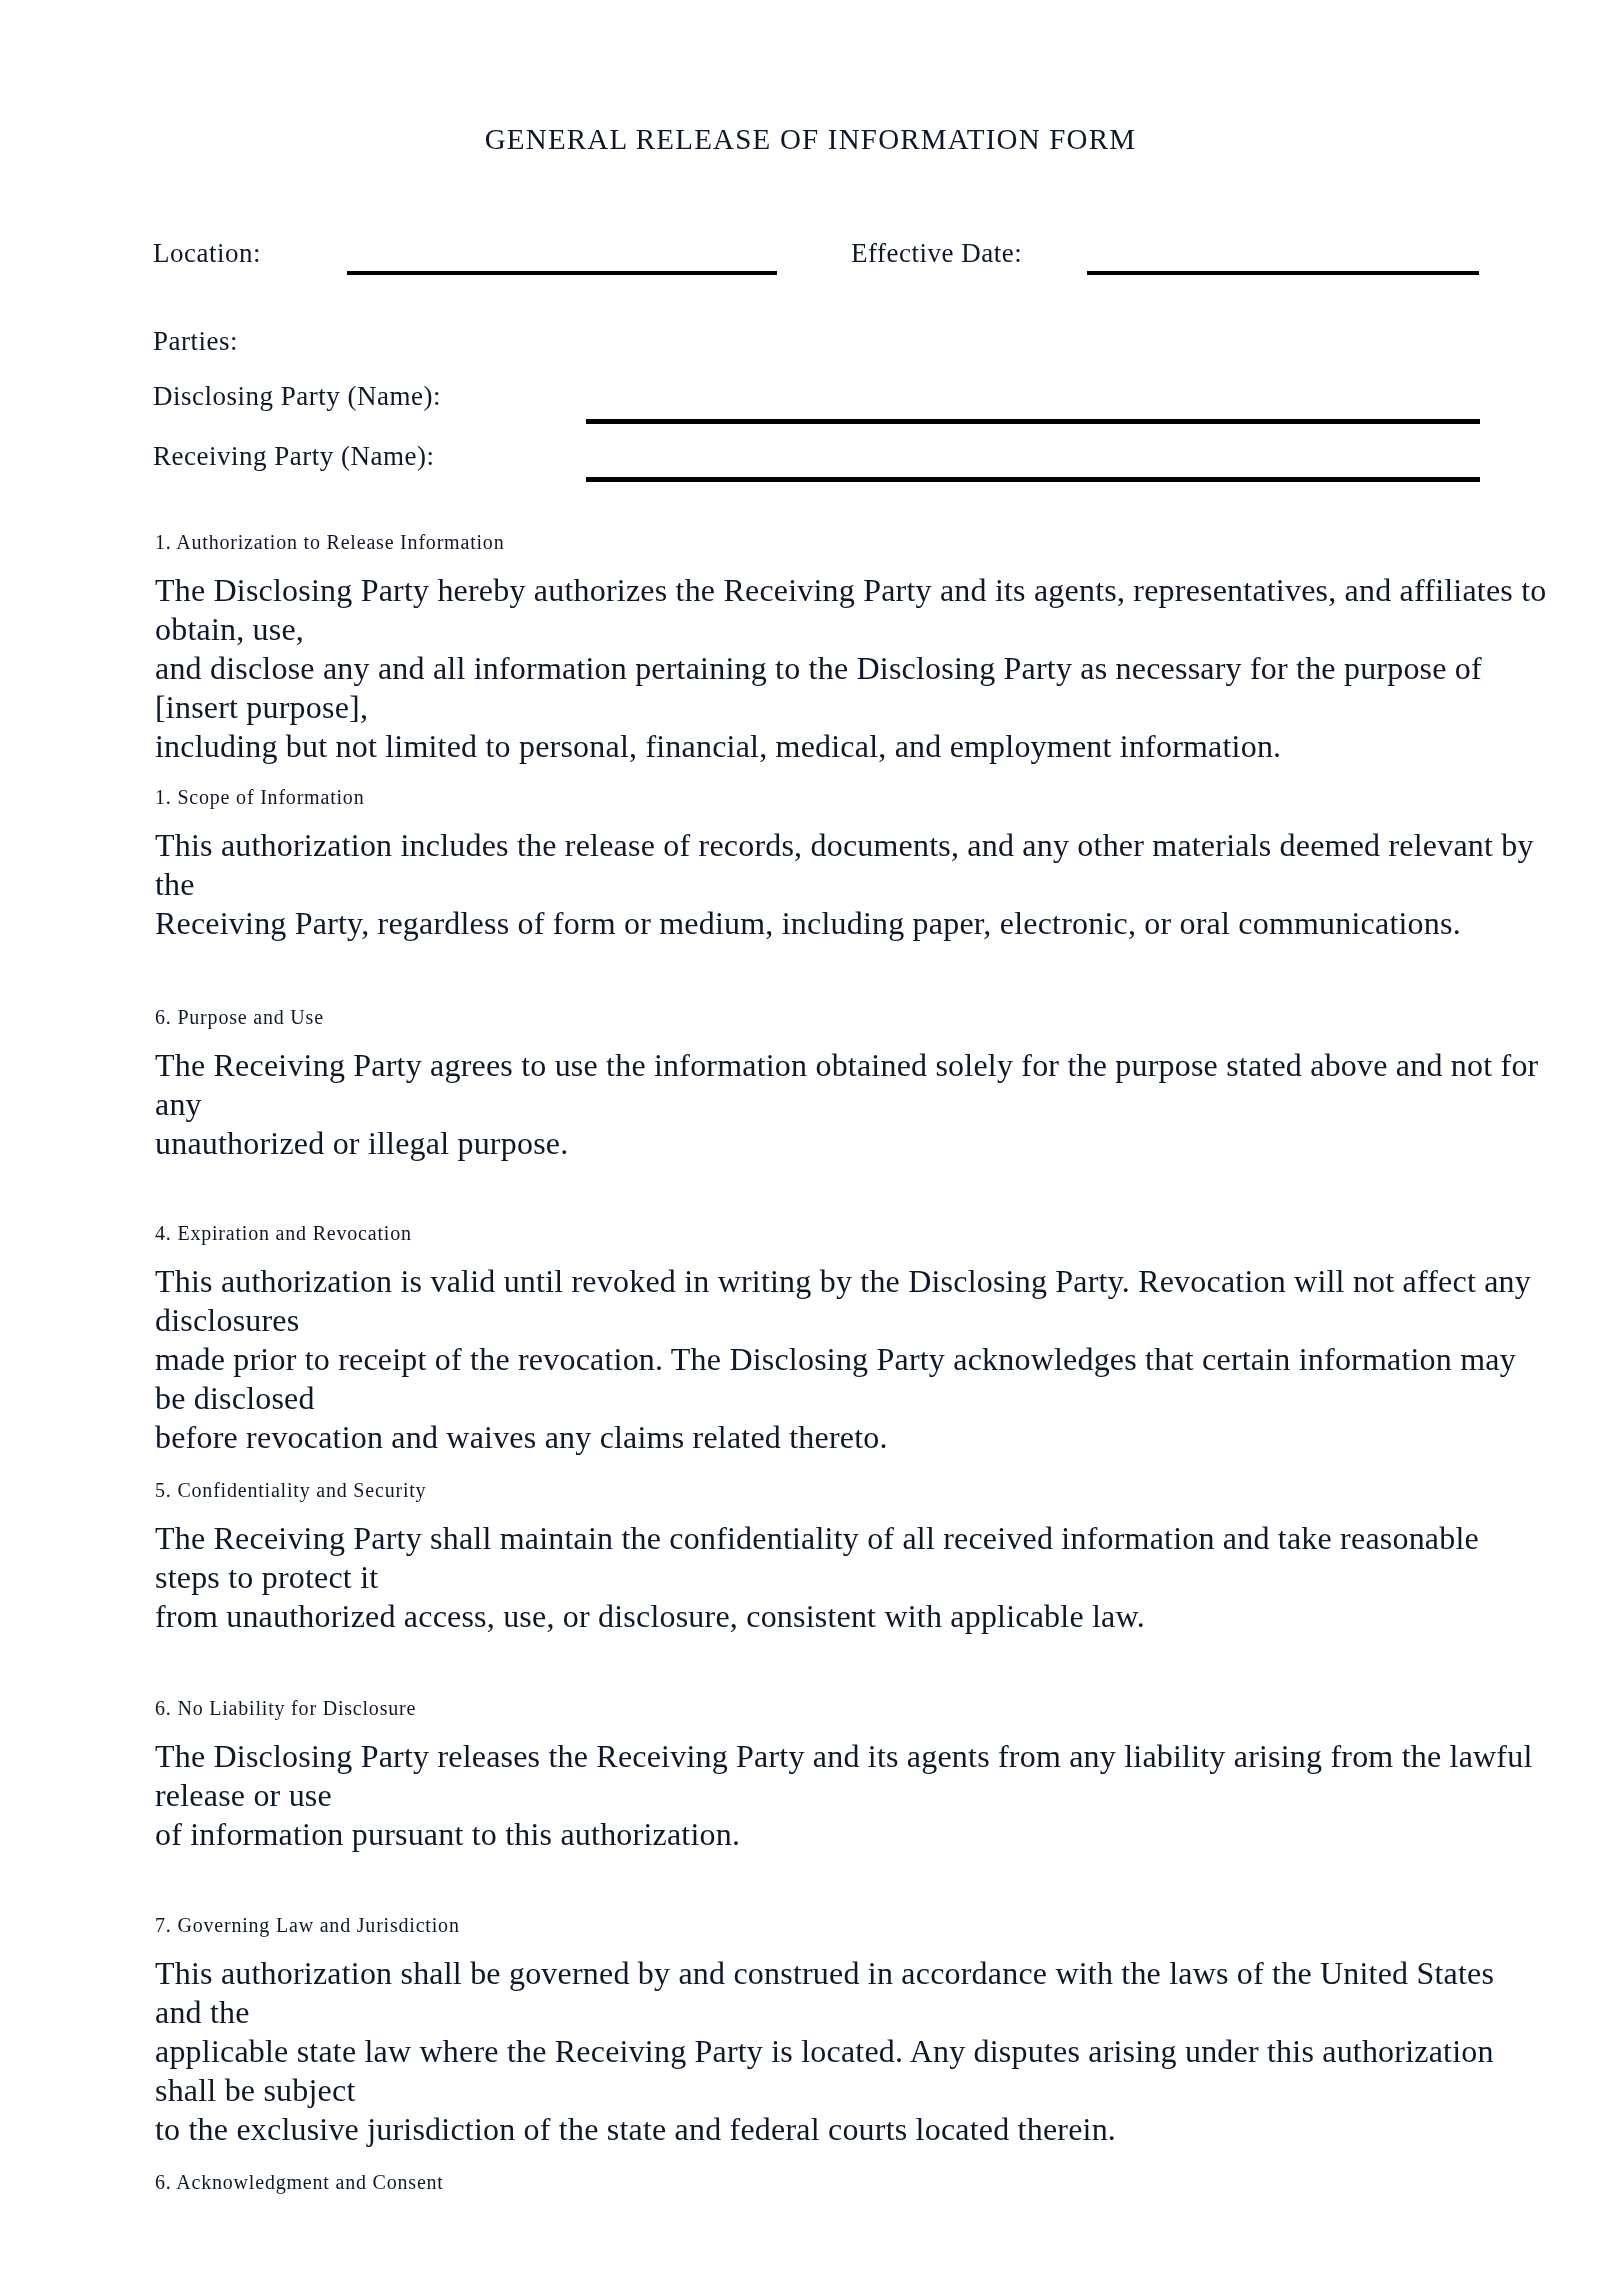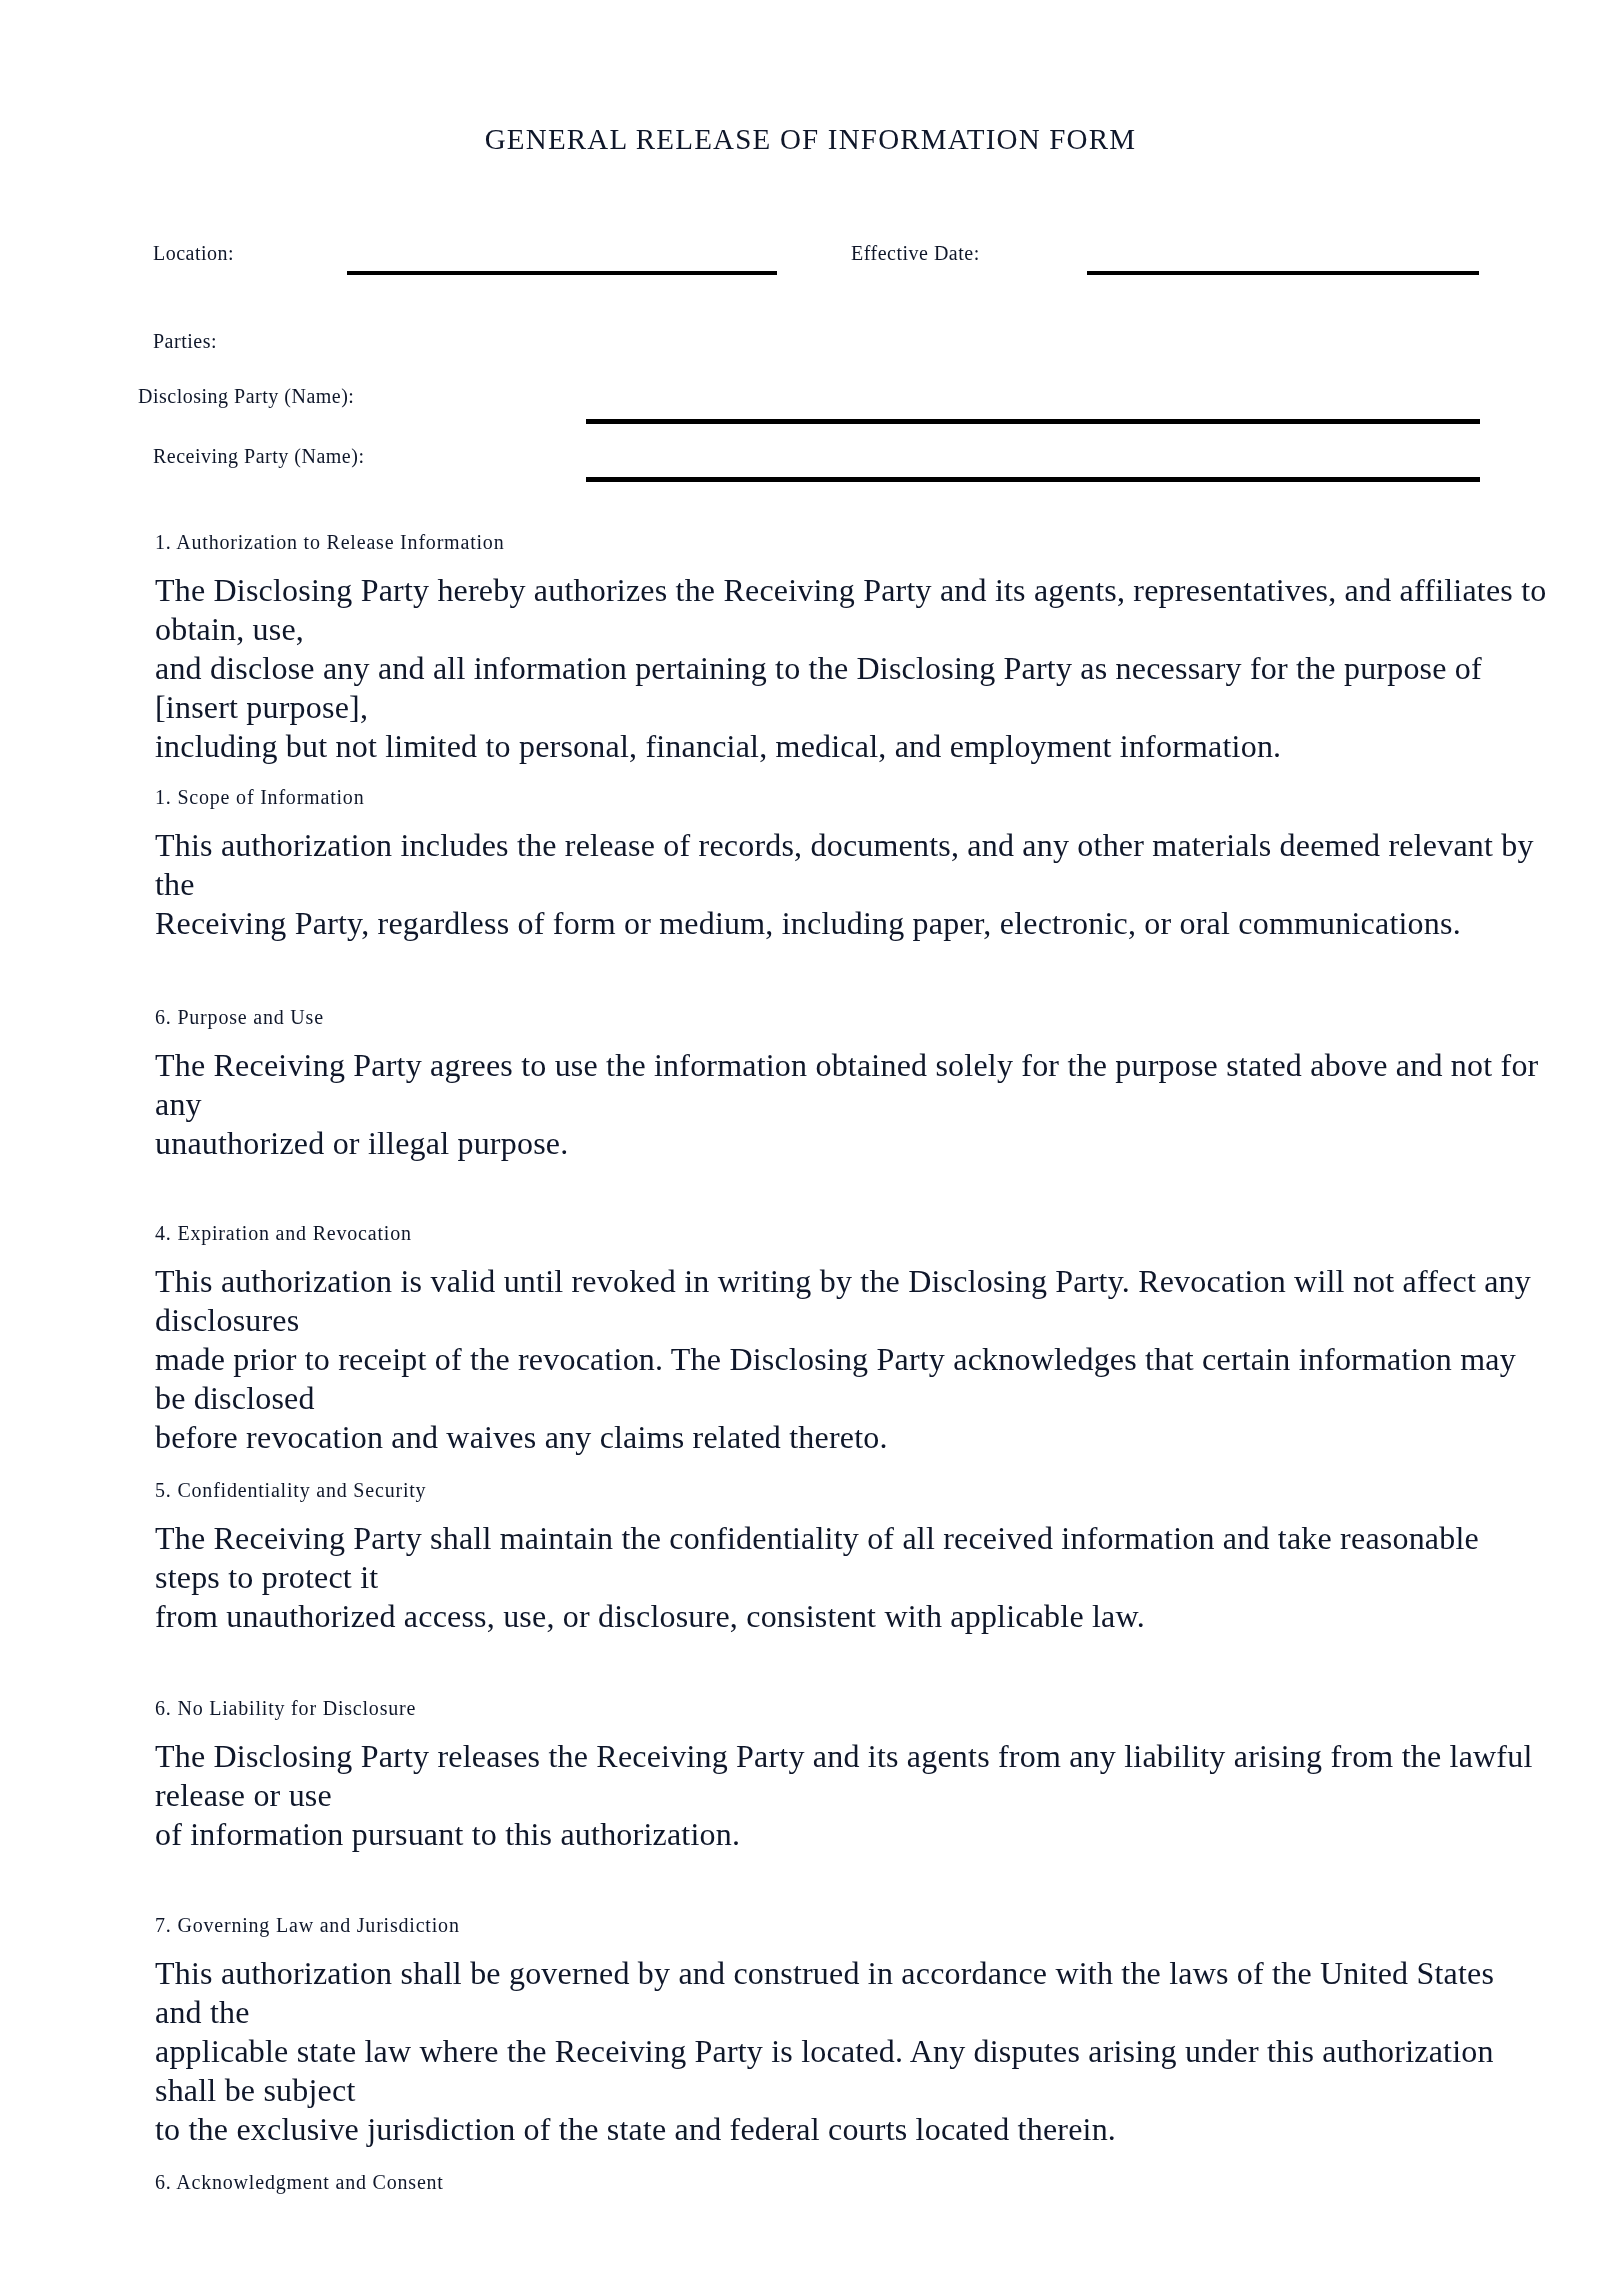--- a/index.html
+++ b/index.html
@@ -24,38 +24,38 @@
     margin: 0;
     text-align: center;
     font-size: 29px;
     font-weight: normal;
     letter-spacing: 1.2px;
     line-height: 39px;
     white-space: nowrap;
   }
   .flabel {
     position: absolute;
-    font-size: 20px;
+    font-size: 27px;
     letter-spacing: 0.5px;
     line-height: 29px;
     white-space: nowrap;
   }
   .fline {
     position: absolute;
     background: #000000;
     height: 3.9px;
   }
   .fline.thick { height: 4.9px; }
 
   .lbl-location       { left: 153px;  top: 239px; }
   .line-location      { left: 347px;  top: 271px; width: 430px; }
   .lbl-effective-date { left: 851px;  top: 239px; }
   .line-effective     { left: 1087px; top: 271px; width: 392px; }
   .lbl-parties        { left: 153px;  top: 327px; }
-  .lbl-disclosing     { left: 138px;  top: 382px; text-align: right; }
+  .lbl-disclosing     { left: 153px;  top: 382px; text-align: right; }
   .line-disclosing    { left: 586px;  top: 419px; width: 894px; }
   .lbl-receiving      { left: 153px;  top: 442px; }
   .line-receiving     { left: 586px;  top: 477px; width: 894px; }
 
   .section {
     position: absolute;
     left: 155px;
     width: 1392px;
   }
   .section h3 {

